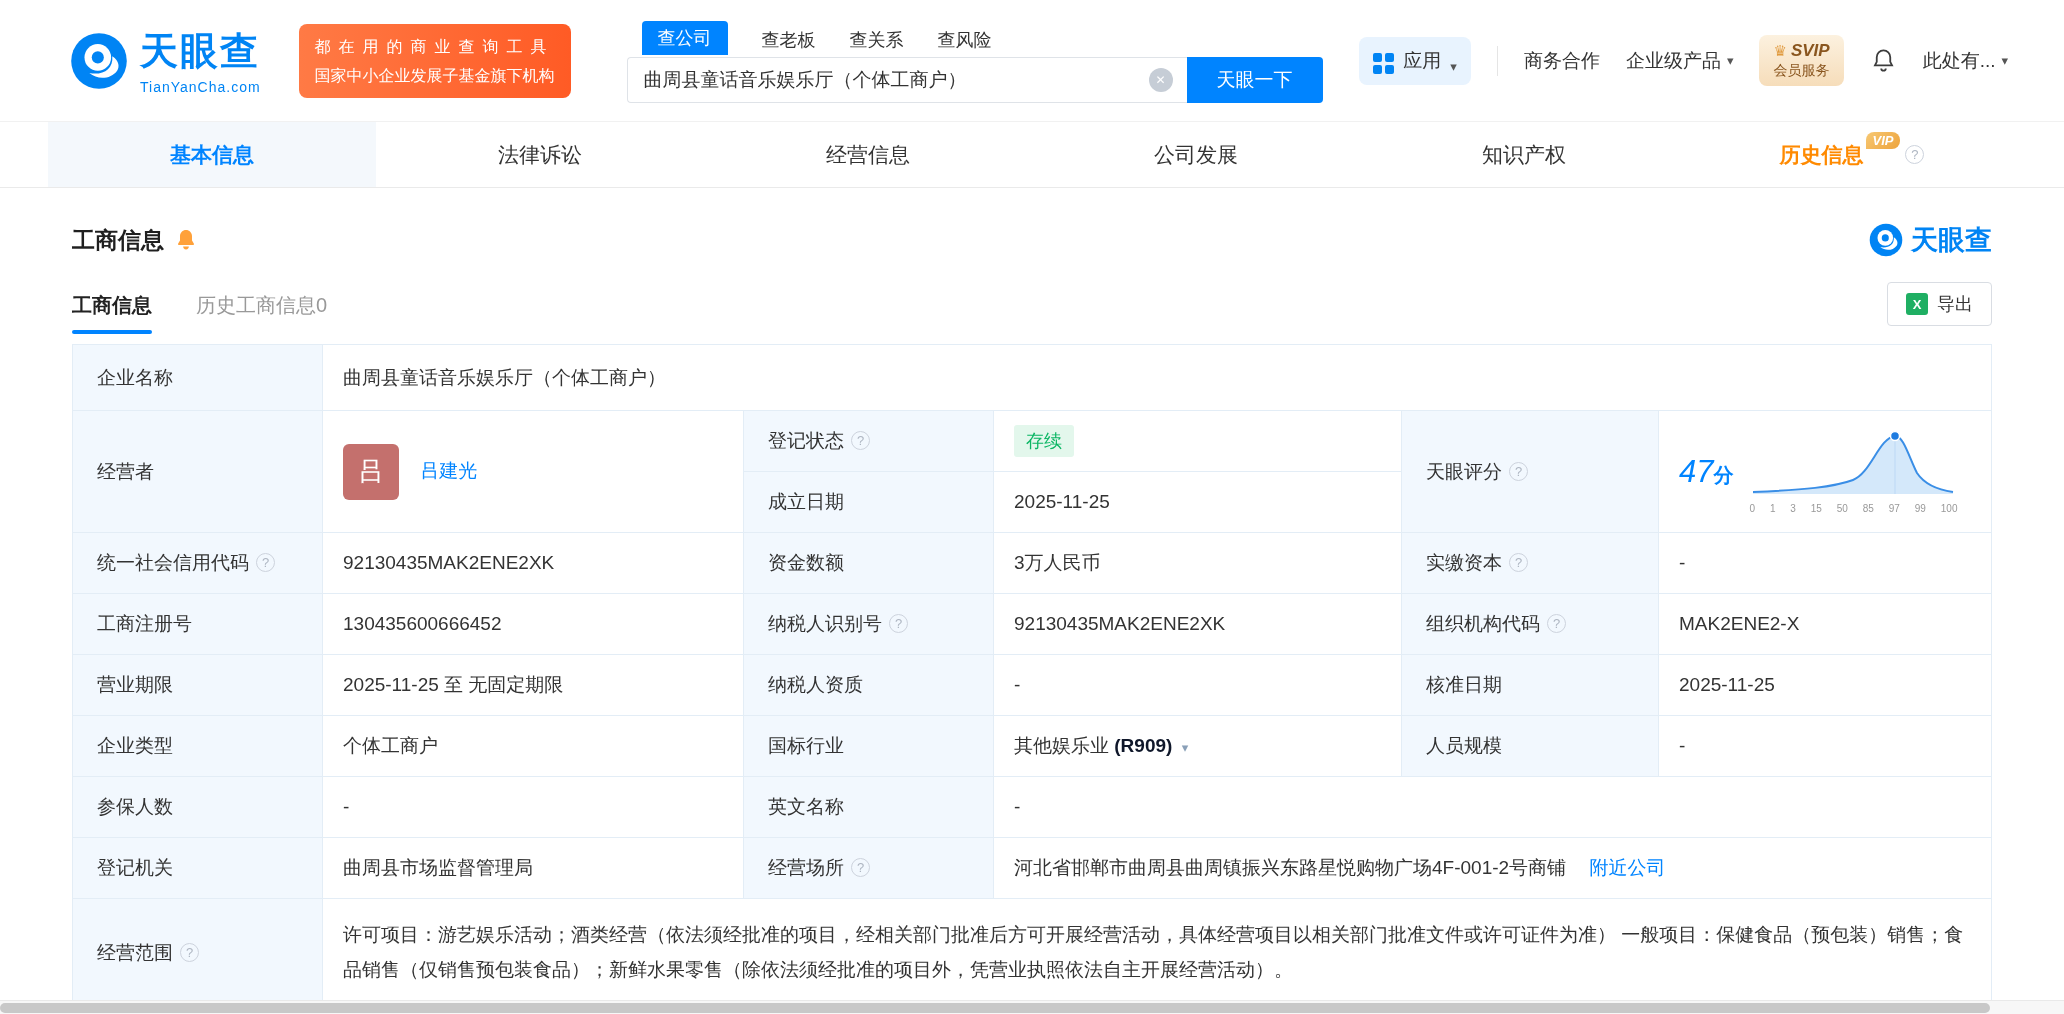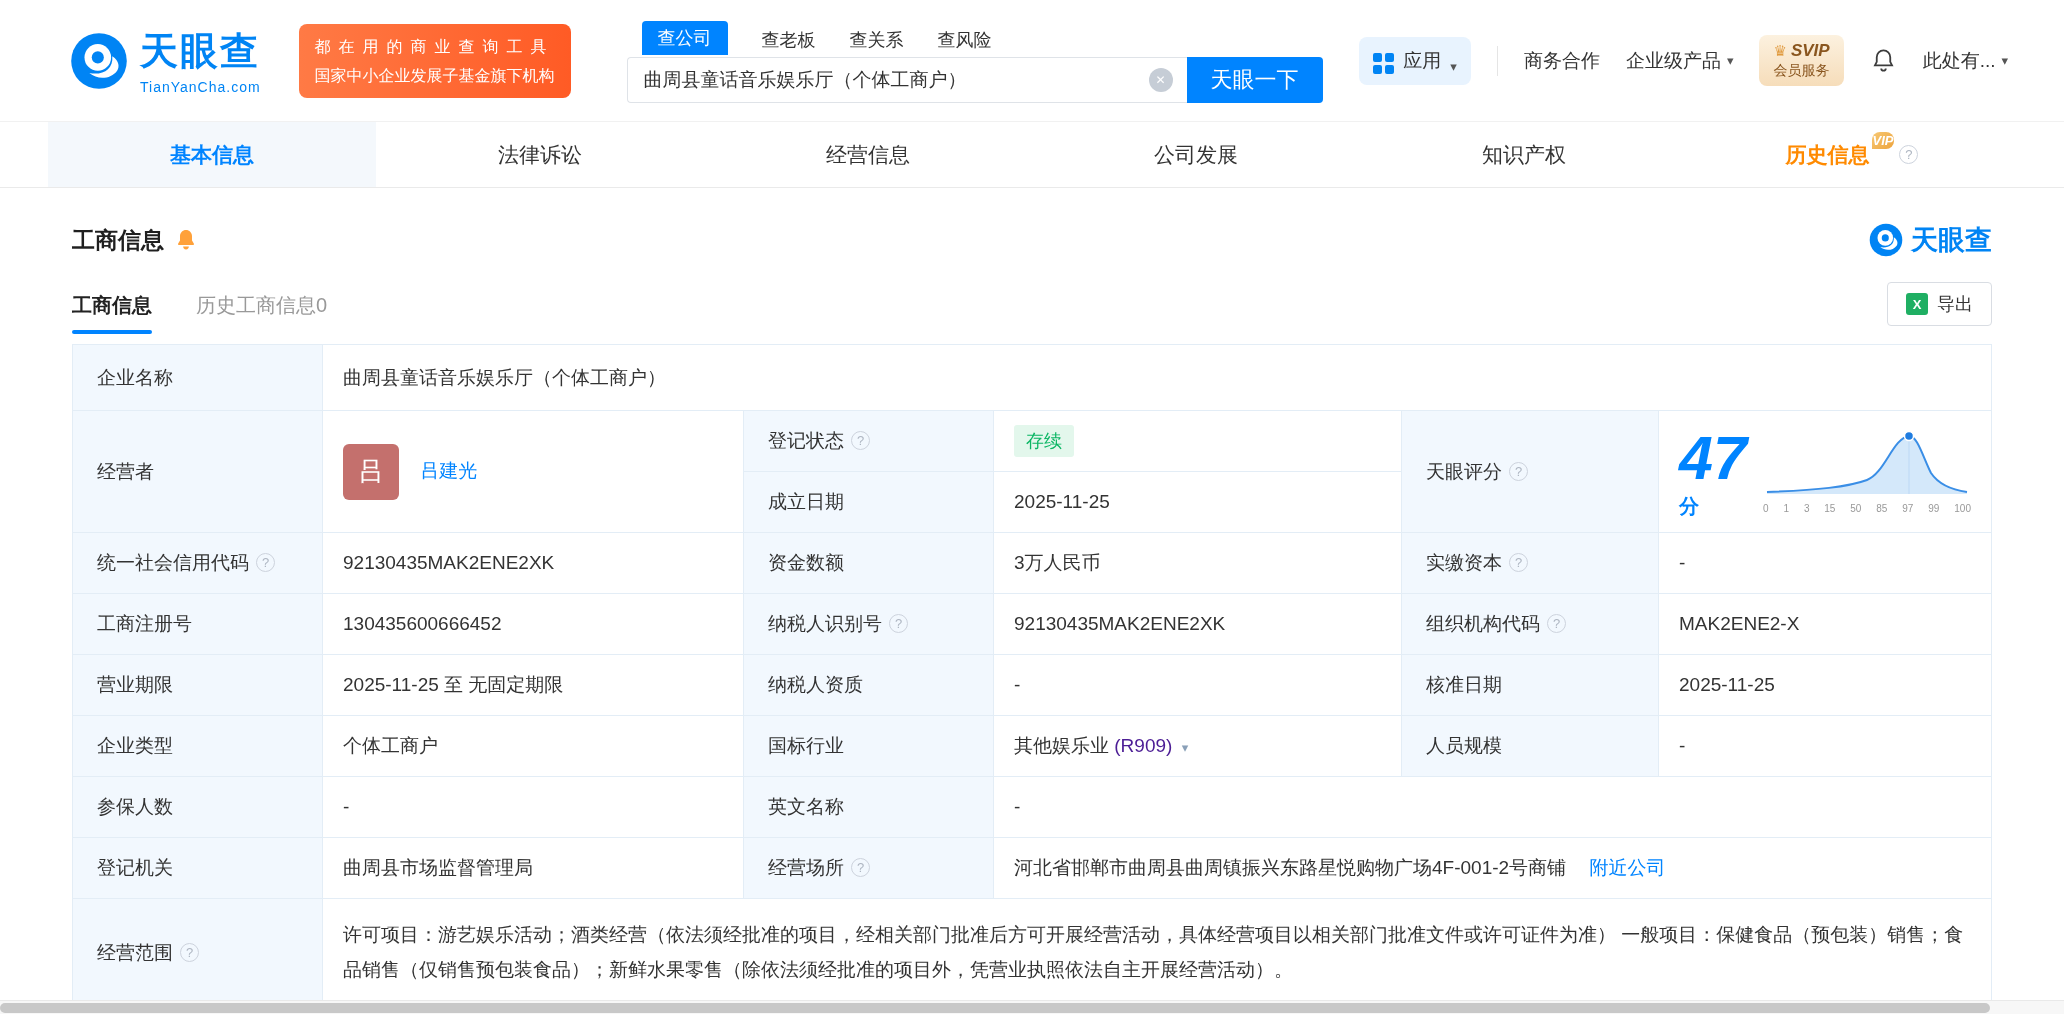--- a/index.html
+++ b/index.html
@@ -24,21 +24,21 @@
   .stab.active { background:#0084ff; color:#fff; padding:5px 16px 5px; border-radius:4px 4px 0 0; }
   .search-box { display:flex; }
   .search-input-wrap { position:relative; }
   .search-input { width:560px; height:46px; border:1px solid #dfe3e8; border-right:none;
     border-radius:4px 0 0 4px; padding:0 52px 0 16px; font-size:19px; color:#333; outline:none;
     font-family:inherit; }
   .clear-icon { position:absolute; right:14px; top:50%; transform:translateY(-50%);
     width:24px; height:24px; border-radius:50%; background:#c6cdd6; color:#fff; font-size:12px;
     display:flex; align-items:center; justify-content:center; cursor:pointer; }
   .search-btn { width:136px; height:46px; background:#0084ff; color:#fff; border:none;
-    border-radius:0 4px 4px 0; font-size:22px; cursor:pointer; font-family:inherit; }
+    border-radius:0 4px 4px 0; font-size:19px; cursor:pointer; font-family:inherit; }
 
   .hright { margin-left:auto; display:flex; align-items:center; gap:26px; }
   .apps-chip { background:#e8f3fe; border-radius:8px; padding:11px 14px; display:flex;
     align-items:flex-end; gap:9px; font-size:19px; cursor:pointer; }
   .grid-icon { display:grid; grid-template-columns:9px 9px; gap:3px; }
   .grid-icon i { width:9px; height:9px; background:#0084f4; border-radius:2px; display:block; }
   .caret { font-size:13px; color:#555; }
   .vdiv { width:1px; height:30px; background:#e5e5e5; }
   .hlink { font-size:19px; color:#333; text-decoration:none; cursor:pointer; display:flex;
     align-items:center; gap:6px; }
@@ -50,21 +50,21 @@
   .svip-bottom { font-size:14px; margin-top:1px; }
   .bell-btn svg { width:27px; height:27px; display:block; cursor:pointer; }
 
   
   .nav { display:flex; height:66px; border-bottom:1px solid #eaeaea; padding:0 48px; }
   .nav-tab { flex:1; display:flex; align-items:center; justify-content:center; font-size:21px;
     color:#333; cursor:pointer; position:relative; }
   .nav-tab.active { color:#0084ff; font-weight:bold; background:#f4f8fc; }
   .nav-tab.vip-tab { color:#ff8a00; font-weight:bold; }
   .vip-tag { font-size:13px; font-weight:bold; color:#fff;
-    background:linear-gradient(135deg,#f7c873,#eda33c); padding:1px 1px;
+    background:linear-gradient(135deg,#f7c873,#eda33c); padding:1px 7px;
     border-radius:8px 8px 8px 0; position:relative; top:-14px; left:2px; font-style:italic; }
   .help { display:inline-block; width:19px; height:19px; border:1px solid #cdd3dd;
     color:#aeb6c2; border-radius:50%; font-size:13px; line-height:17px; text-align:center;
     margin-left:7px; font-weight:normal; font-style:normal; vertical-align:2px; cursor:pointer; }
 
   
   .content { padding:0 72px; }
   .section-head { margin-top:34px; display:flex; align-items:center; gap:10px; }
   .section-title { font-size:23px; font-weight:bold; color:#1f1f1f; }
   .section-bell svg { width:24px; height:24px; display:block; }
@@ -92,26 +92,26 @@
   .info-table td.label { background:#f2f8fe; padding-left:24px; color:#333; }
   .col1 { width:250px; } .col2 { width:421px; } .col3 { width:250px; }
   .col4 { width:408px; } .col5 { width:257px; }
   .blue-link { color:#0084ff; text-decoration:none; cursor:pointer; }
   .avatar { width:56px; height:56px; background:#c4706d; color:#fff; border-radius:6px;
     display:inline-flex; align-items:center; justify-content:center; font-size:26px;
     vertical-align:middle; cursor:pointer; }
   .operator-name { margin-left:16px; font-size:19px; }
   .badge-green { background:#e3f7ec; color:#0bb664; padding:4px 12px; border-radius:3px;
     font-size:18px; display:inline-block; }
-  .gray { color:#4c1d95; }
+  .gray { color:#0f172a;font-weight:bold; }
   .caret-sm { font-size:13px; color:#8aa0b8; margin-left:4px; }
   .near-link { margin-left:18px; }
 
   .score-wrap { display:flex; align-items:center; gap:16px; }
-  .score-num { font-size:61px; font-weight:bold; font-style:italic; color:#0084ff; }
+  .score-num { font-size:31px; font-weight:normal; font-style:italic; color:#0084ff; }
   .score-unit { font-size:20px; font-weight:bold; color:#0084ff; align-self:flex-end;
     margin-bottom:8px; }
   .score-chart { width:208px; }
   .score-chart svg { width:208px; height:72px; display:block; }
   .axis { display:flex; justify-content:space-between; font-size:10px; color:#999;
     margin-top:1px; }
 
   .scope-row td { height:auto; padding:18px 20px; line-height:35px; }
   .scope-row td.label { vertical-align:middle; }
 

